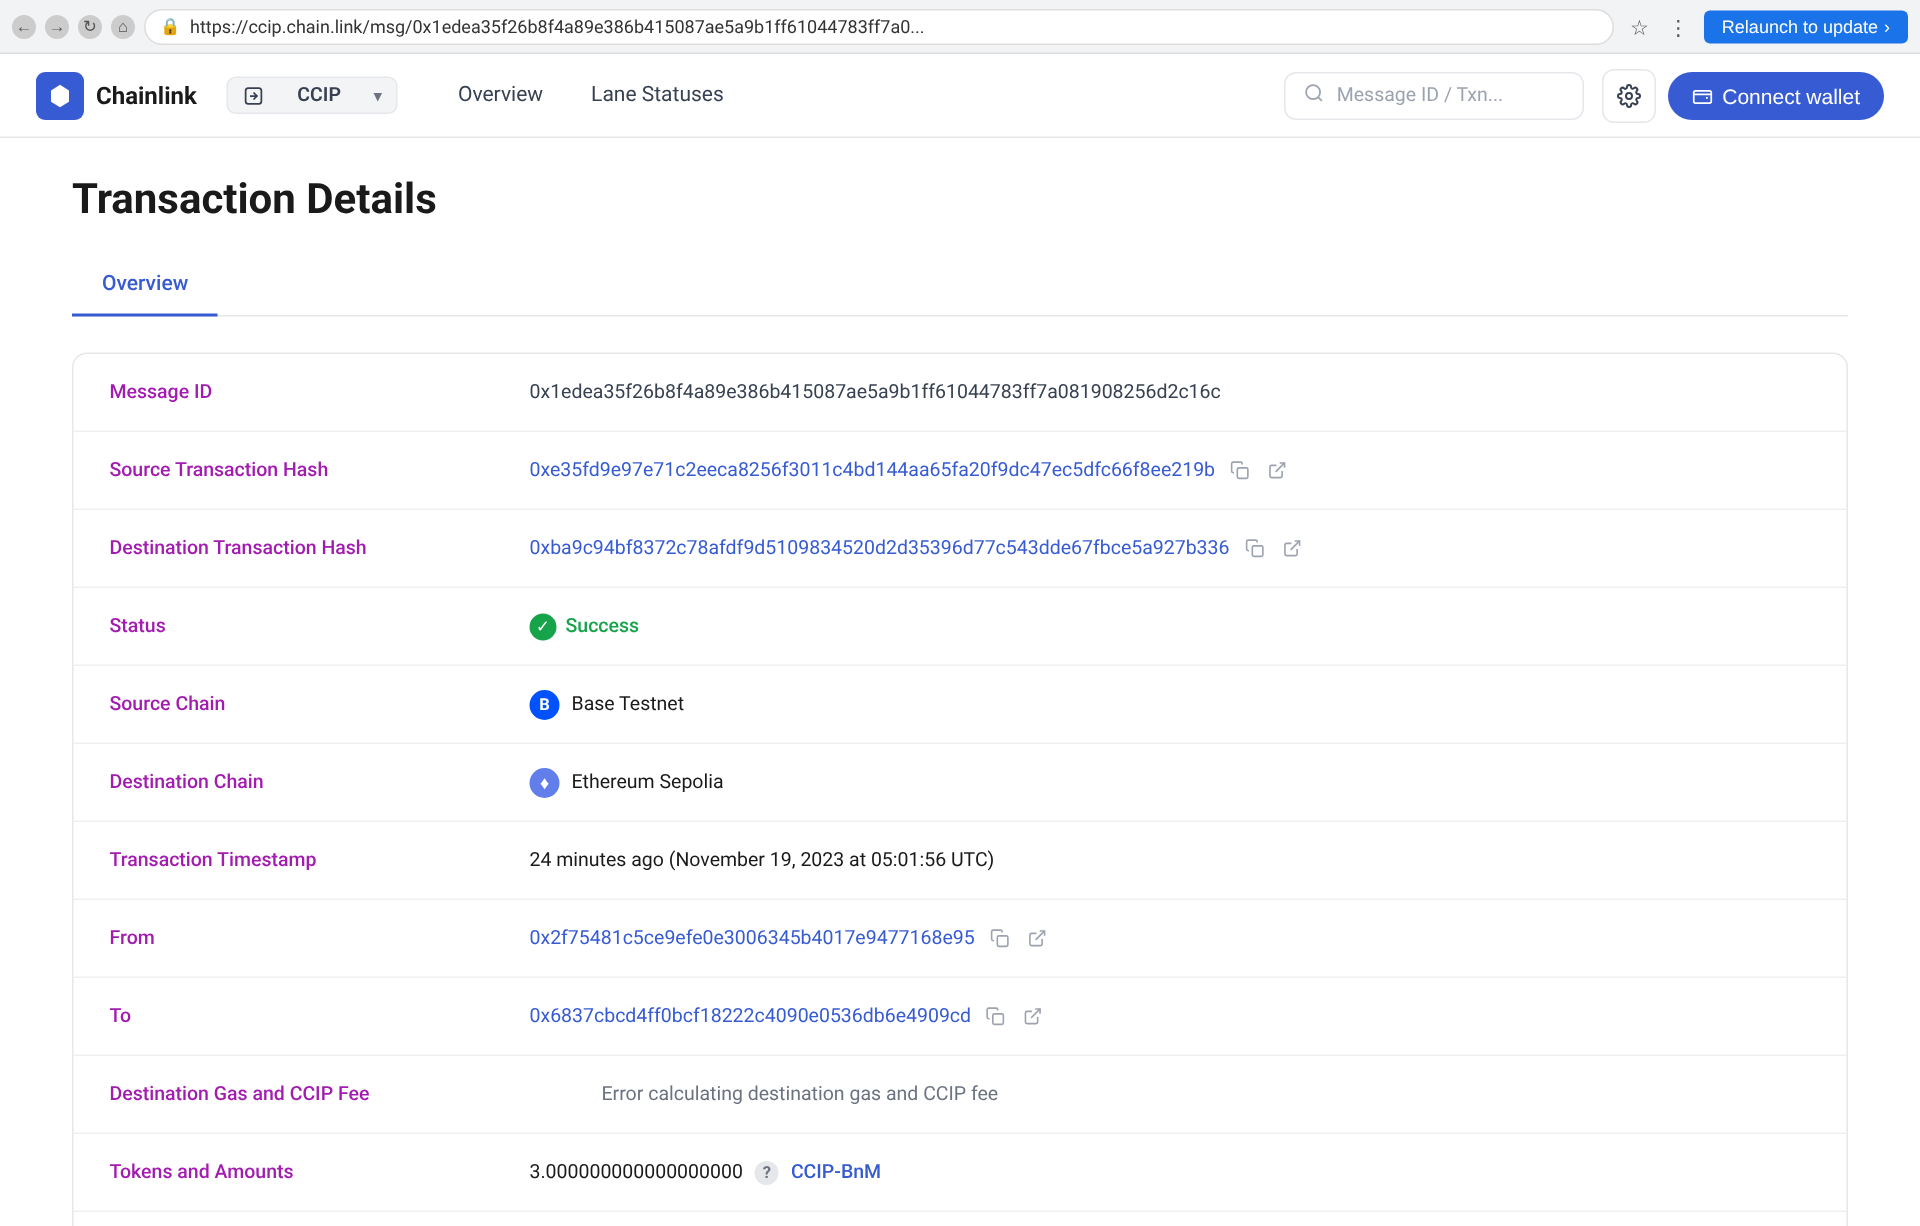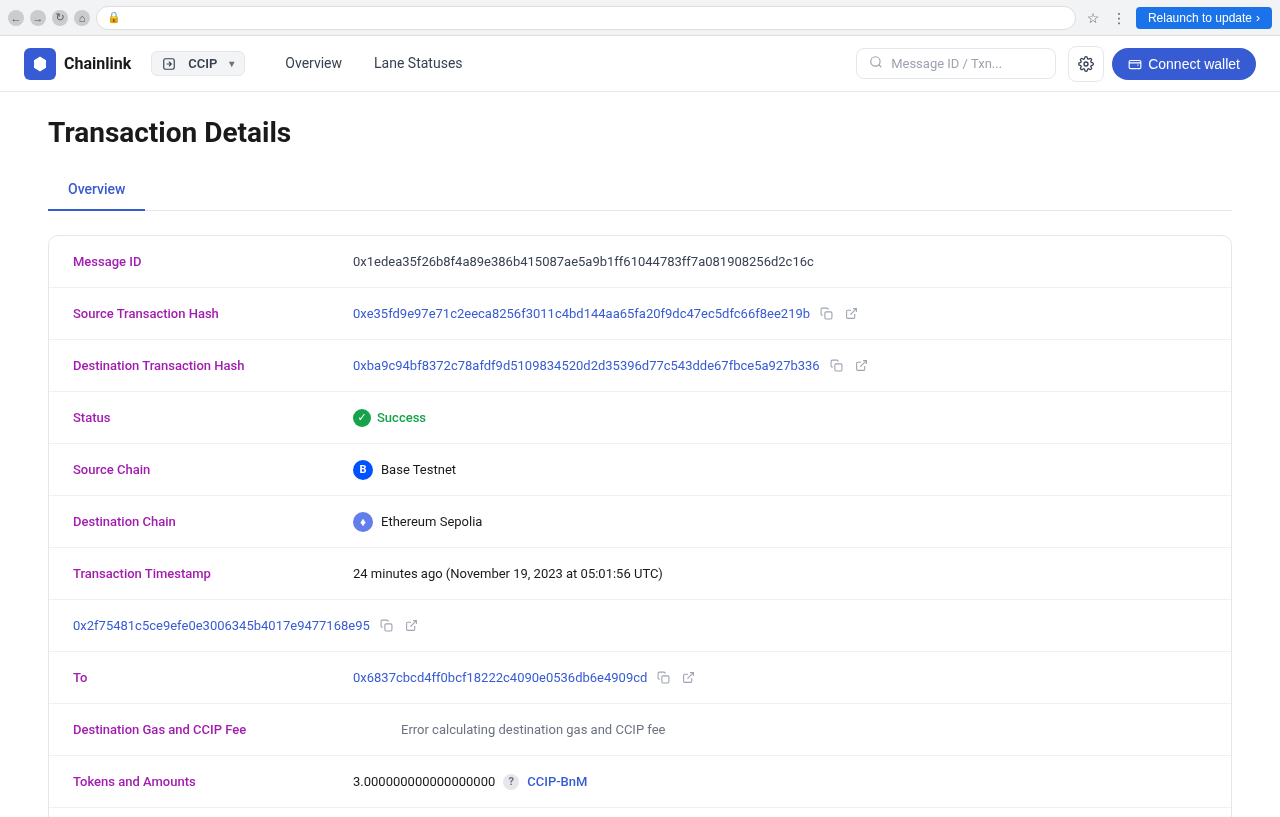--- a/index.html
+++ b/index.html
@@ -84,21 +84,21 @@
       background: #375bd2;
       border-radius: 6px;
       display: flex; align-items: center; justify-content: center;
       color: #fff;
       font-weight: bold; font-size: 14px;
     }
     .logo-name {
       font-weight: 700; font-size: 16px; color: #1a1a1a;
     }
     .ccip-badge {
-      display: flex; align-items: center; gap: 12px;
+      display: flex; align-items: center; gap: 22px;
       background: #f3f4f6;
       border: 1px solid #e5e7eb;
       border-radius: 6px;
       padding: 4px 10px;
       font-size: 13px; font-weight: 600;
       color: #374151;
       cursor: pointer;
       margin-right: 24px;
     }
     .chevron { font-size: 10px; color: #6b7280; }
@@ -269,20 +269,21 @@
 </head>
 <body>
 
 <div class="browser-bar">
   <button class="browser-btn">←</button>
   <button class="browser-btn">→</button>
   <button class="browser-btn">↻</button>
   <button class="browser-btn">⌂</button>
   <div class="url-bar">
     <span class="url-lock">🔒</span>
+    <span class="url-text">https://ccip.chain.link/msg/0x1edea35f26b8f4a89e386b415087ae5a9b1ff61044783ff7a0...</span>
   </div>
   <div class="browser-icons">
     <button class="browser-icon-btn">☆</button>
     <button class="browser-icon-btn">⋮</button>
   </div>
   <button class="relaunch-btn">
     <span>Relaunch to update</span>
     <span>›</span>
   </button>
 </div>
@@ -440,20 +441,23 @@
     <div class="detail-row">
       <div class="detail-label">
         <span>Transaction Timestamp</span>
       </div>
       <div class="detail-value">
         <span>24 minutes ago (November 19, 2023 at 05:01:56 UTC)</span>
       </div>
     </div>
 
     <div class="detail-row">
+      <div class="detail-label">
+        <span>From</span>
+      </div>
       <div class="detail-value">
         <a class="hash-link" href="#">0x2f75481c5ce9efe0e3006345b4017e9477168e95</a>
         <button class="icon-btn" title="Copy">
           <svg width="13" height="13" viewBox="0 0 24 24" fill="none" stroke="currentColor" stroke-width="2">
             <rect x="9" y="9" width="13" height="13" rx="2"></rect>
               <path d="M5 15H4a2 2 0 0 1-2-2V4a2 2 0 0 1 2-2h9a2 2 0 0 1 2 2v1"></path>
           </svg>
         </button>
         <button class="icon-btn" title="Open in explorer">
           <svg width="13" height="13" viewBox="0 0 24 24" fill="none" stroke="currentColor" stroke-width="2">

